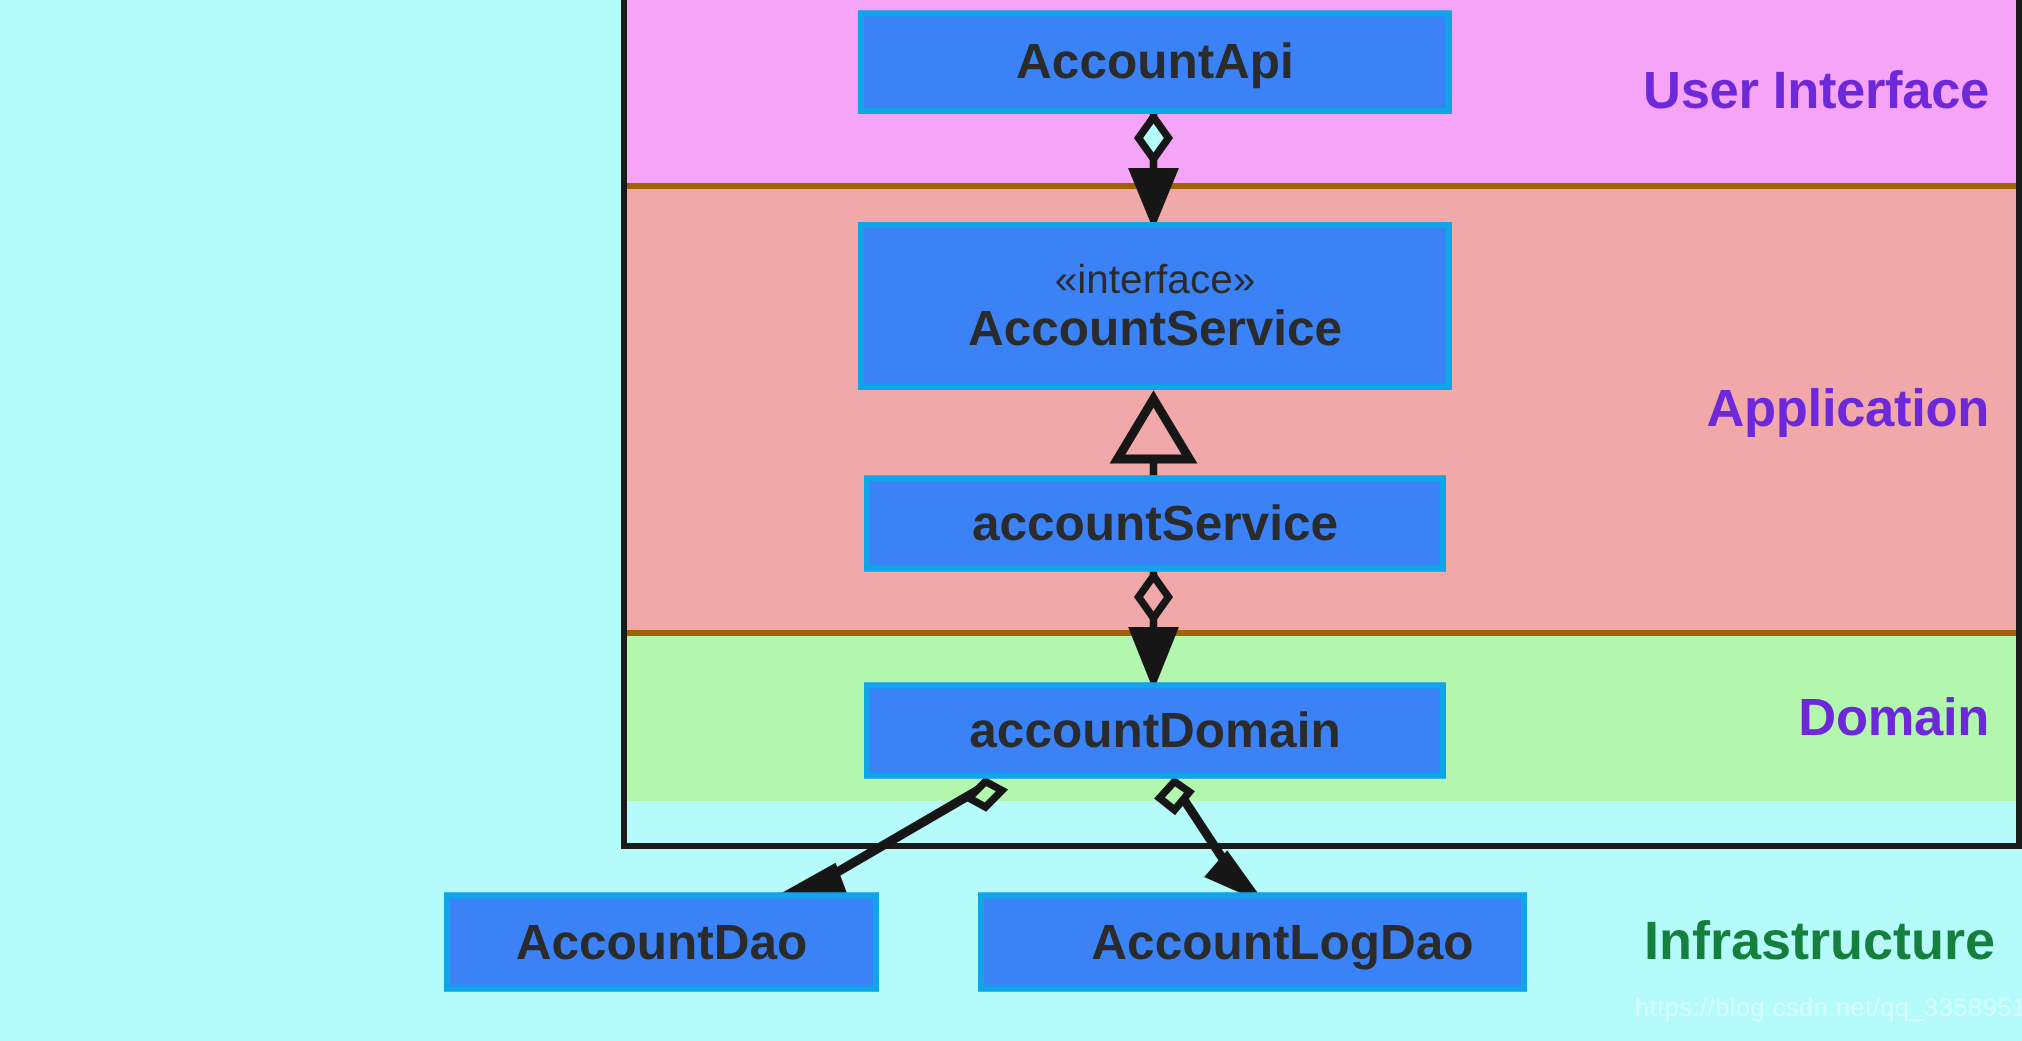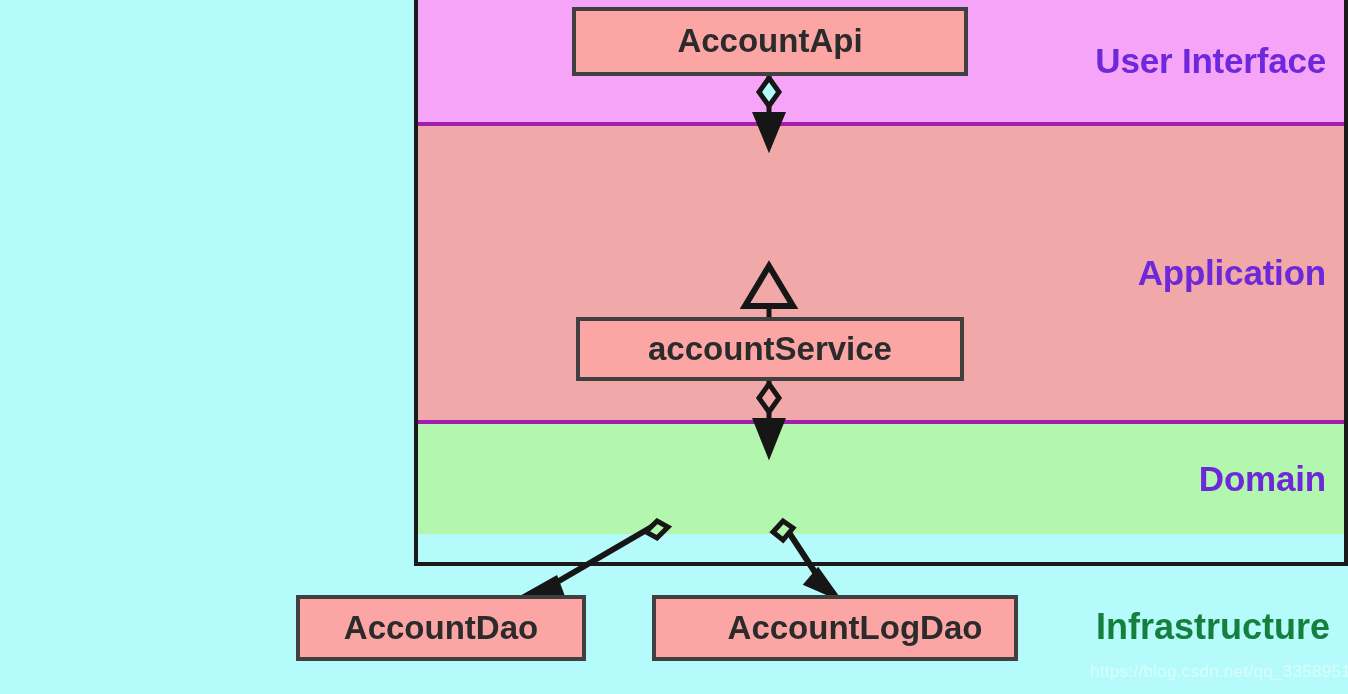--- a/index.html
+++ b/index.html
@@ -23,21 +23,21 @@
     width: 934px;
     height: 570px;
     border: 4px solid #1a1a1a;
     box-sizing: border-box;
   }
   .layer {
     position: relative;
     box-sizing: border-box;
     width: 100%;
   }
-  .layer + .layer { border-top: 4px solid #a21caf; padding-left: 44px; }
+  .layer + .layer { border-top: 4px solid #a16207; padding-left: 44px; }
   .layer-ui    { height: 122px; background: #f5a4f8; }
   .layer-app   { height: 298px; background: #f0a8a8; }
   .layer-dom   { height: 114px; background: #b3f7ae; }
 
   .layer-label {
     position: absolute;
     right: 18px;
     top: 50%;
     transform: translateY(-50%);
     font-size: 35px;
@@ -54,22 +54,22 @@
     top: 606px;
     font-size: 36px;
     font-weight: bold;
     color: #15803d;
     white-space: nowrap;
   }
 
   
   .node {
     position: absolute;
-    background: #fca5a5;
-    border: 4px solid #404040;
+    background: #3b82f6;
+    border: 4px solid #0ea5e9;
     box-sizing: border-box;
     display: flex;
     flex-direction: column;
     align-items: center;
     justify-content: center;
     text-align: center;
     color: #2b2b2b;
   }
   .node .name {
     font-size: 33px;
@@ -163,25 +163,32 @@
       <line x1="784" y1="525" x2="828" y2="592" stroke="#161616" stroke-width="6"></line>
       <polygon points="783,521 793,528 783,540 773,532" fill="#b3f7ae" stroke="#161616" stroke-width="5"></polygon>
       <polygon points="838,598 806,584 818,570" fill="#161616" stroke="#161616" stroke-width="4"></polygon>
     </g>
   </svg>
 
   <div class="node" id="node-account-api">
     <span class="name">AccountApi</span>
   </div>
 
+  <div class="node" id="node-account-service-i">
+    <span class="stereotype">«interface»</span>
+    <span class="name">AccountService</span>
+  </div>
 
   <div class="node" id="node-account-service">
     <span class="name">accountService</span>
   </div>
 
+  <div class="node" id="node-account-domain">
+    <span class="name">accountDomain</span>
+  </div>
 
 
   <div class="node" id="node-account-dao">
     <span class="name">AccountDao</span>
   </div>
 
   <div class="node" id="node-account-log-dao">
     <span class="name">AccountLogDao</span>
   </div>
 

